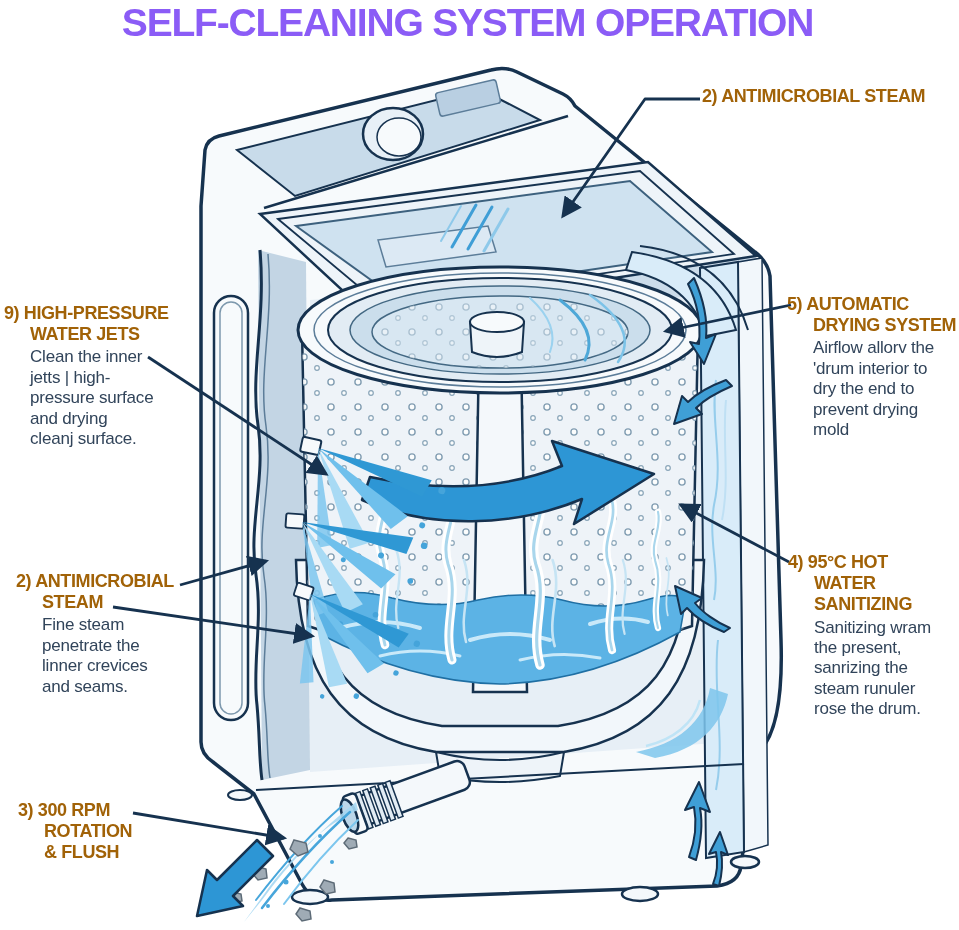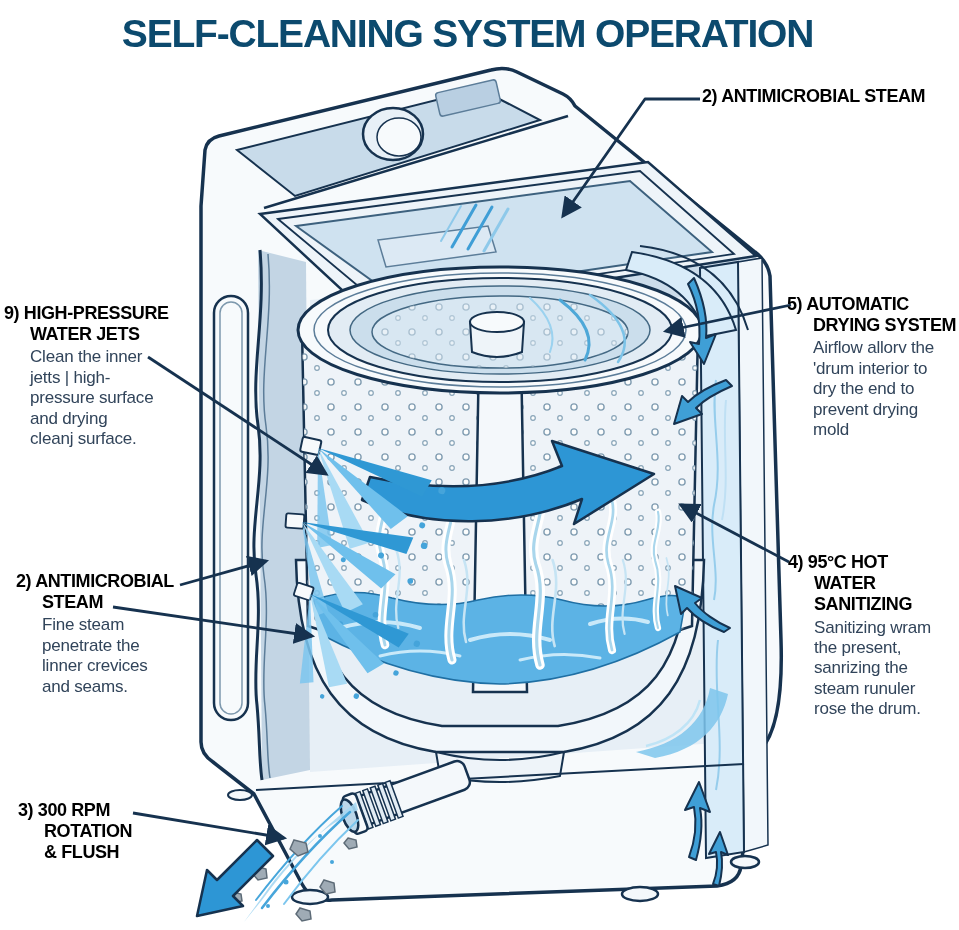--- a/index.html
+++ b/index.html
@@ -1,22 +1,22 @@
 <!DOCTYPE html>
 <html><head>
 <meta charset="utf-8">
 <style>
   html,body{margin:0;padding:0;background:#ffffff;}
   body{width:959px;height:930px;position:relative;overflow:hidden;
        font-family:"Liberation Sans",sans-serif;}
   .title{position:absolute;top:1px;left:0;width:935px;text-align:center;
-         font-size:39px;font-weight:bold;letter-spacing:-1.2px;color:#0c4a6e;
-         white-space:nowrap;margin-top:11px;}
+         font-size:39px;font-weight:bold;letter-spacing:-1.2px;color:#8b5cf6;
+         white-space:nowrap;}
   .callout{position:absolute;}
-  .callout .h{font-weight:bold;font-size:18px;line-height:1.18;color:#000000;
+  .callout .h{font-weight:bold;font-size:18px;line-height:1.18;color:#a16207;
               white-space:pre-line;padding-left:26px;text-indent:-26px;
               letter-spacing:-0.4px;margin:0;}
   .callout .b{font-size:17px;line-height:1.2;color:#31445a;white-space:pre-line;
               padding-left:26px;margin:2px 0 0;letter-spacing:-0.2px;}
   #fig{position:absolute;left:0;top:0;}
 </style>
 </head>
 <body>
 
 <svg id="fig" width="959" height="930" viewBox="0 0 959 930">

